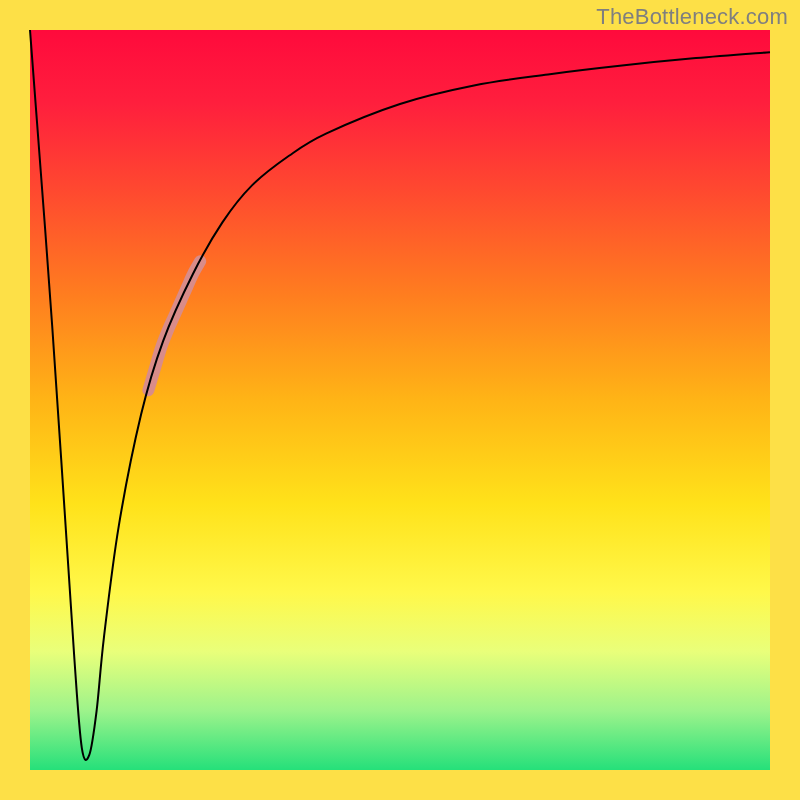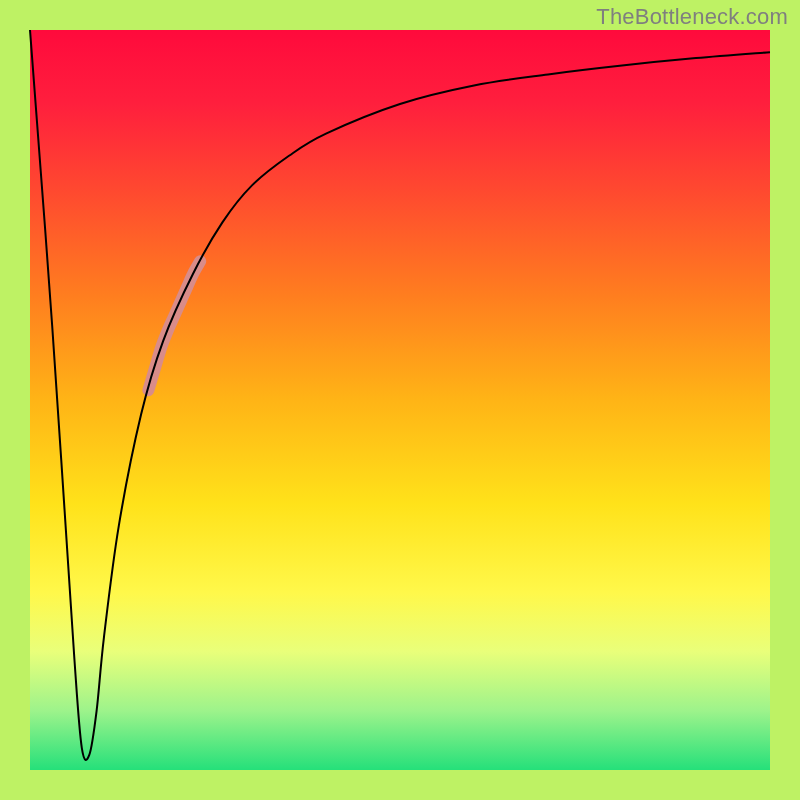--- a/index.html
+++ b/index.html
@@ -8,21 +8,21 @@
     width: 800px;
     height: 800px;
     overflow: hidden;
     background: #000;
     font-family: Arial, Helvetica, sans-serif;
   }
   .frame {
     position: relative;
     width: 800px;
     height: 800px;
-    background: #bef264;
+    background: #fde047;
   }
   .plot {
     position: absolute;
     left: 30px;
     top: 30px;
     width: 740px;
     height: 740px;
     background: linear-gradient(
       to bottom,
       #ff0a3c 0%,

